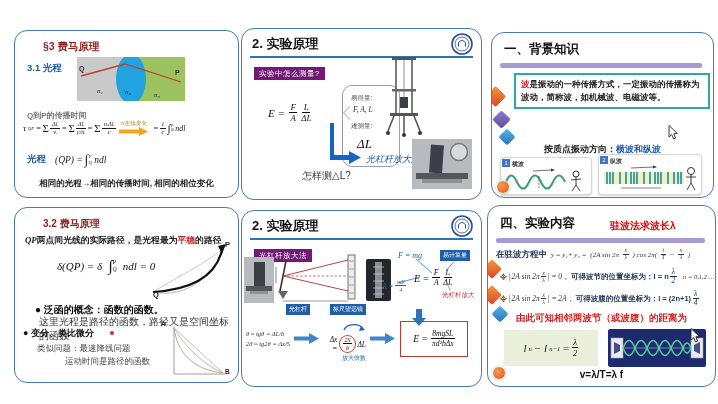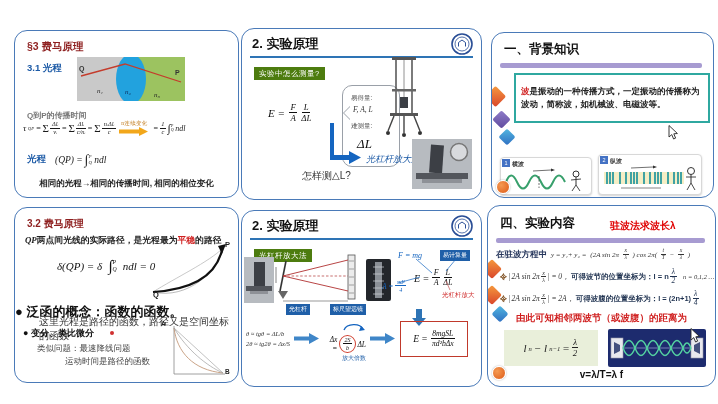--- a/index.html
+++ b/index.html
@@ -1,31 +1,31 @@
 <!DOCTYPE html>
 <html><head>
 <meta charset="utf-8">
 <style>
   html,body{margin:0;padding:0;}
   body{width:718px;height:404px;position:relative;background:#ffffff;overflow:hidden;
        font-family:"Liberation Sans","DejaVu Sans",sans-serif;color:#222;}
   .slide{position:absolute;background:#fff;border:1.6px solid #4a7ab8;border-radius:13px;overflow:hidden;}
   .abs{position:absolute;}
   .math{font-family:"Liberation Serif","DejaVu Serif",serif;font-style:italic;}
-  .t-maroon{color:#8e1f1f;}
+  .t-maroon{color:#8e1f1f;margin-left:16px;}
   .t-blue{color:#1c5aa6;}
   .t-red{color:#d02020;}
   .sub{font-size:60%;vertical-align:-20%;}
   .frac{display:inline-flex;flex-direction:column;align-items:center;line-height:1.05;vertical-align:middle;font-size:80%;}
   .frac .fn{border-bottom:1px solid currentColor;padding:0 1.5px;}
   .frac .fd{padding-top:0.5px;}
   .int{display:inline-flex;align-items:center;vertical-align:-2px;}
   .int .isym{font-size:145%;line-height:1;font-style:normal;}
   .int .ilims{display:inline-flex;flex-direction:column;font-size:52%;line-height:1.15;font-style:italic;}
-  .badge{background:#4d7c0f;color:#fff;font-size:7.5px;padding:1.5px 5px;display:inline-block;letter-spacing:.5px;}
+  .badge{background:#701a75;color:#fff;font-size:7.5px;padding:1.5px 5px;display:inline-block;letter-spacing:.5px;}
   .sbadge{background:#1f5fa8;color:#fff;font-size:6px;padding:1px 3px;display:inline-block;}
   .hrule{background:#2e74b5;height:2px;}
   .purbar{background:#a79bd1;height:4.5px;border-radius:2px;}
   .frow{display:flex;align-items:center;}
   .deco{transform:rotate(45deg);border-radius:2px;}
   .deco-o{background:linear-gradient(135deg,#f59a3e,#d9452b);}
   .deco-p{background:linear-gradient(135deg,#8f7cc9,#5f4b9e);}
   .deco-b{background:linear-gradient(135deg,#52b7e0,#2f6fc2);}
   .pgc{width:12px;height:12px;border-radius:50%;background:radial-gradient(circle at 35% 35%,#f59a52,#dd5a17);border:1px solid #fff;box-shadow:0 0 2px rgba(0,0,0,.35);}
   .bubble{border:1px solid #9aa0a8;border-radius:10px;background:#fff;}
@@ -185,24 +185,27 @@
 </div>
 
 <div class="slide" style="left:491px;top:32px;width:221px;height:164px">
   <div class="abs" style="left:12px;top:8px;font-size:12.5px;font-weight:bold;color:#111">一、背景知识</div>
   <div class="abs purbar" style="left:8px;top:30px;width:202px"></div>
 
   <div class="abs deco deco-o" style="left:-4px;top:56px;width:15px;height:15px"></div>
   <div class="abs deco deco-p" style="left:3px;top:80px;width:13px;height:13px"></div>
   <div class="abs deco deco-b" style="left:9px;top:98px;width:12px;height:12px"></div>
 
-  <div class="abs" style="left:22px;top:40px;width:182px;border:2px solid #2fa8a0;padding:10px 5px;font-size:8.5px;line-height:1.5;font-weight:600;color:#222">
+  <div class="abs" style="left:22px;top:40px;width:182px;border:2px solid #2fa8a0;padding:3px 5px;font-size:8.5px;line-height:1.5;font-weight:600;color:#222">
     <div><span class="t-red">波</span><span>是振动的一种传播方式，一定振动的传播称为波动，简称波，如机械波、电磁波等。</span></div>
   </div>
 
+  <div class="abs" style="left:0;top:110px;width:100%;text-align:center;font-size:9px;font-weight:bold">
+    <span style="color:#222">按质点振动方向：</span><span class="t-blue">横波和纵波</span>
+  </div>
 
   <div class="abs wavecard" style="left:8px;top:124px;width:90px;height:36px">
     <span class="cornernum">1</span>
     <span class="abs" style="left:11px;top:2px;font-size:6px;font-weight:bold;color:#333">横波</span>
     <svg class="abs" style="left:2px;top:8px" width="86" height="27">
       <path d="M3,16 Q8,3 14,16 T26,16 T38,16 T50,16 T62,16" fill="none" stroke="#38a06c" stroke-width="2"></path>
       <line x1="30" y1="5" x2="48" y2="4" stroke="#333" stroke-width="0.7"></line>
       <polygon points="48,2.5 52,4 48,5.5" fill="#333"></polygon>
       <line x1="36" y1="10" x2="36" y2="22" stroke="#333" stroke-width="0.7" stroke-dasharray="2,1.5"></line>
       <circle cx="73" cy="8" r="3" fill="none" stroke="#333" stroke-width="1"></circle>
@@ -275,21 +278,21 @@
 
   <svg class="abs" style="left:128px;top:30px" width="88" height="64">
     <path d="M10,54 C45,62 76,32 80,10" fill="none" stroke="#aaa" stroke-width="0.8"></path>
     <path d="M10,54 C32,40 66,24 80,10" fill="none" stroke="#bbb" stroke-width="0.8"></path>
     <path d="M10,54 C42,52 72,42 79,12" fill="none" stroke="#111" stroke-width="2.2"></path>
     <polygon points="75,8 83,6 79,16" fill="#111"></polygon>
   </svg>
   <span class="abs" style="left:138px;top:82px;font-size:7.5px;font-weight:bold">Q</span>
   <span class="abs" style="left:210px;top:32px;font-size:7.5px;font-weight:bold">P</span>
 
-  <div class="abs" style="left:0;top:95px;font-size:13px;font-weight:bold;color:#111">● 泛函的概念：函数的函数。</div>
+  <div class="abs" style="left:20px;top:95px;font-size:10px;font-weight:bold;color:#111">● 泛函的概念：函数的函数。</div>
   <div class="abs" style="left:24px;top:107px;font-size:10px;color:#333">这里光程是路径的函数，路径又是空间坐标的函数</div>
   <div class="abs" style="left:8px;top:119px;font-size:9px;font-weight:bold;color:#111">● 变分、类比微分</div>
   <div class="abs" style="left:95px;top:123px;width:4px;height:4px;border-radius:50%;background:#d03030"></div>
 
   <div class="abs" style="left:22px;top:135px;font-size:8.5px;color:#444">类似问题：最速降线问题</div>
   <div class="abs" style="left:50px;top:148px;font-size:8.5px;color:#444">运动时间是路径的函数</div>
 
   <svg class="abs" style="left:152px;top:114px" width="62" height="56">
     <line x1="7" y1="4" x2="7" y2="52" stroke="#888" stroke-width="0.8"></line>
     <line x1="7" y1="52" x2="58" y2="52" stroke="#888" stroke-width="0.8"></line>

